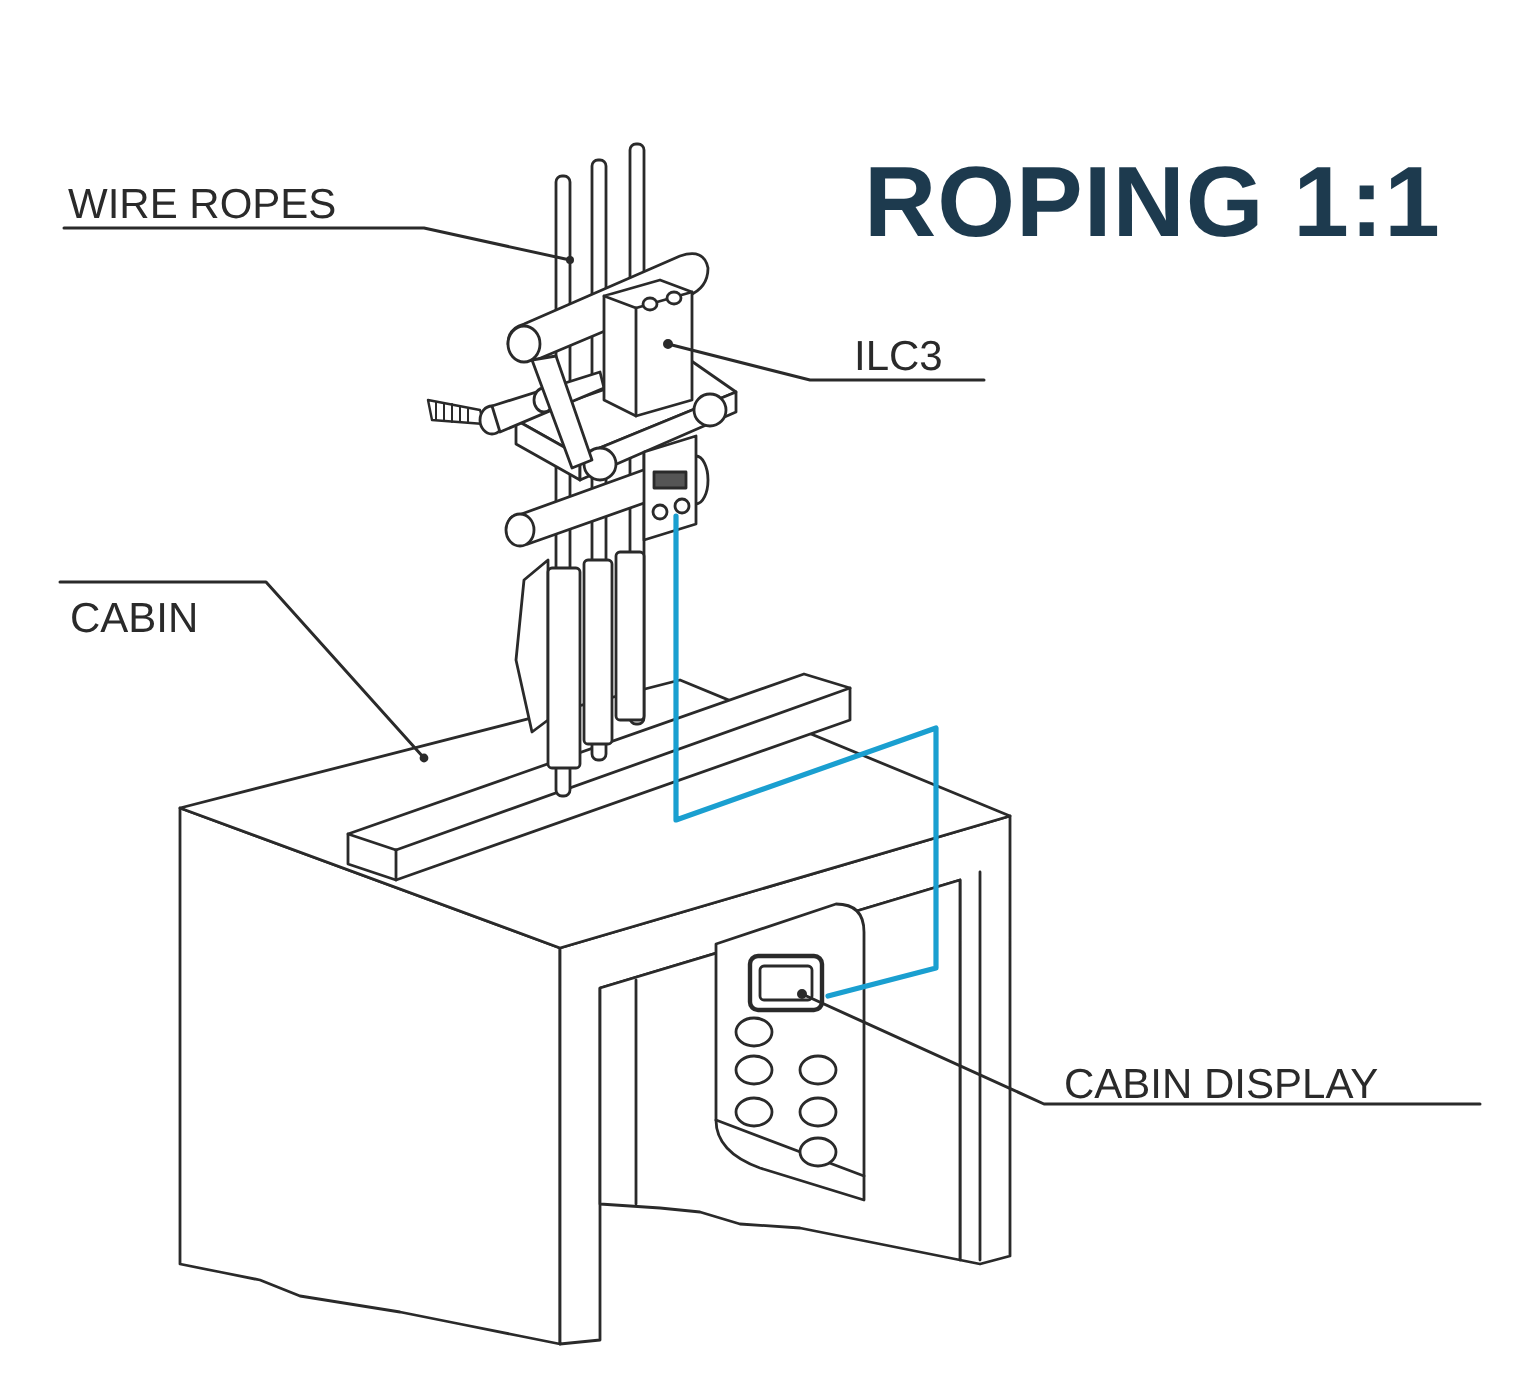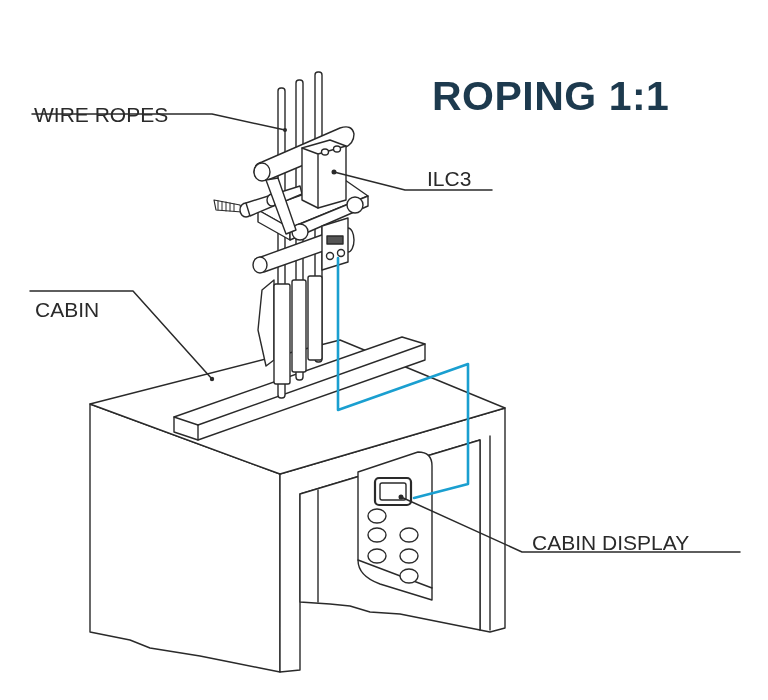--- a/index.html
+++ b/index.html
@@ -1,27 +1,27 @@
 <!DOCTYPE html>
 <html><head>
 <meta charset="utf-8">
 <style>
   html, body { margin: 0; padding: 0; background: #ffffff; }
   body { width: 768px; height: 700px; overflow: hidden; position: relative; font-family: "Liberation Sans", sans-serif; }
   #stage { position: absolute; left: 0; top: 0; width: 768px; height: 700px; }
   .title {
     position: absolute; left: 432px; top: 76px;
     font-family: "Liberation Sans", sans-serif; font-weight: bold;
-    font-size: 41px; color: #1d3a4e; letter-spacing: 0.5px; line-height: 1;
+    font-size: 50px; color: #1d3a4e; letter-spacing: 0.5px; line-height: 1;
   }
   .label {
     position: absolute; font-family: "Liberation Sans", sans-serif;
     font-size: 21px; color: #2a2a2a; line-height: 1; white-space: nowrap;
   }
-  .lbl-wire { left: 34px; top: 104px; text-align: center; }
+  .lbl-wire { left: 34px; top: 92px; text-align: center; }
   .lbl-ilc { left: 427px; top: 168px; }
   .lbl-cabin { left: 35px; top: 269px; margin-top: 30px; }
   .lbl-display { left: 532px; top: 532px; text-align: right; }
 </style>
 </head>
 <body>
 
 <svg id="stage" width="768" height="700" viewBox="0 0 768 700" xmlns="http://www.w3.org/2000/svg">
   <g fill="#ffffff" stroke="#2a2a2a" stroke-width="1.4" stroke-linejoin="round" stroke-linecap="round">
 

